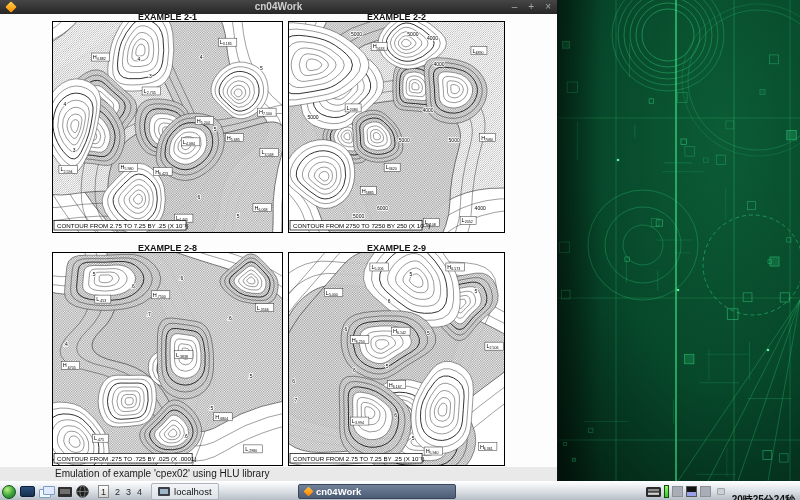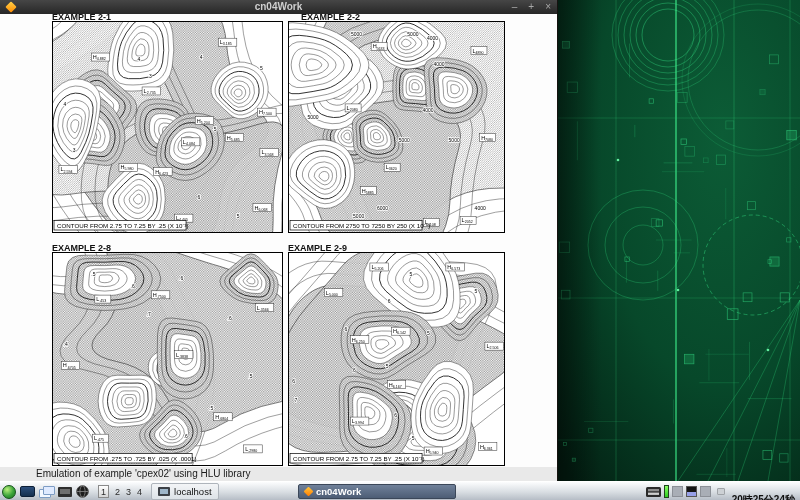--- a/index.html
+++ b/index.html
@@ -9,25 +9,25 @@
   
   #window{position:absolute;left:0;top:0;width:558px;height:481px;background:#fdfdfd;
     border-right:1px solid #15120f;box-sizing:border-box;}
   .titlebar{position:absolute;left:0;top:0;right:0;height:14px;
     background:linear-gradient(#464646,#272727);display:flex;align-items:center;}
   .appicon{position:absolute;left:7px;top:3px;width:8px;height:8px;border-radius:1px;
     background:linear-gradient(135deg,#ffd24a,#ff8a00);transform:rotate(45deg);}
   .wtitle{flex:1;text-align:center;font-size:10px;font-weight:bold;color:#cfcfcf;line-height:14px;}
   .wbtns{position:absolute;right:6px;top:0;height:14px;display:flex;gap:11px;align-items:center;}
   .wbtns span{color:#a9a9a9;font-size:10px;line-height:14px;cursor:default;}
-  .ptitle{position:absolute;height:9px;font-size:9px;font-weight:600;
+  .ptitle{position:absolute;height:9px;text-align:center;font-size:9px;font-weight:600;
     color:#111;line-height:9px;}
   .plot{position:absolute;background:#fff;}
   .statusline{position:absolute;left:0;right:0;bottom:0;height:14px;background:#e9e9e9;
-    font-size:10px;color:#1a1a1a;line-height:14px;padding-left:36px;box-sizing:border-box;}
+    font-size:10px;color:#1a1a1a;line-height:14px;padding-left:55px;box-sizing:border-box;}
   svg text{font-family:"Liberation Sans",sans-serif;}
   
   .taskbar{position:absolute;left:0;top:481px;width:800px;height:19px;
     background:linear-gradient(#fcfdfe,#d9dee3 55%,#b6bdc6);border-top:1px solid #fff;box-sizing:border-box;}
   .tb-left{position:absolute;left:2px;top:0;height:19px;display:flex;align-items:center;gap:4px;}
   .ic-geeko{width:14px;height:14px;border-radius:50%;
     background:radial-gradient(circle at 35% 30%,#b9f07c,#3aa33a 55%,#1c6e1c);border:1px solid #14541a;box-sizing:border-box;}
   .ic-terminal{width:15px;height:11px;background:linear-gradient(#2c4f7c,#16304f);border:1px solid #0d1f36;border-radius:2px;box-sizing:border-box;}
   .ic-windows{width:15px;height:11px;position:relative;}
   .ic-windows::before,.ic-windows::after{content:"";position:absolute;border:1px solid #7d9cc4;background:#f4f8ff;border-radius:1px;}
@@ -156,21 +156,21 @@
       <span class="appicon"></span>
       <span class="wtitle">cn04Work</span>
       <span class="wbtns">
         <span>–</span>
         <span>+</span>
         <span>×</span>
       </span>
     </div>
 
     <div class="ptitle" style="left:52px;top:13px;width:231px">EXAMPLE 2-1</div>
-    <div class="ptitle" style="left:301px;top:13px;width:217px">EXAMPLE 2-2</div>
+    <div class="ptitle" style="left:288px;top:13px;width:217px">EXAMPLE 2-2</div>
     <div class="ptitle" style="left:52px;top:244px;width:231px">EXAMPLE 2-8</div>
     <div class="ptitle" style="left:288px;top:244px;width:217px">EXAMPLE 2-9</div>
 
     <svg class="plot" id="plot0" width="231" height="212" style="left:52px;top:21px" viewBox="0 0 231 212">
         <defs>
           <pattern id="chk0" width="2.4" height="2.4" patternUnits="userSpaceOnUse">
             <rect width="2.4" height="2.4" fill="#fff"></rect>
             <rect width="1.2" height="1.2" fill="#8d8d8d"></rect>
             <rect x="1.2" y="1.2" width="1.2" height="1.2" fill="#8d8d8d"></rect>
           </pattern>

